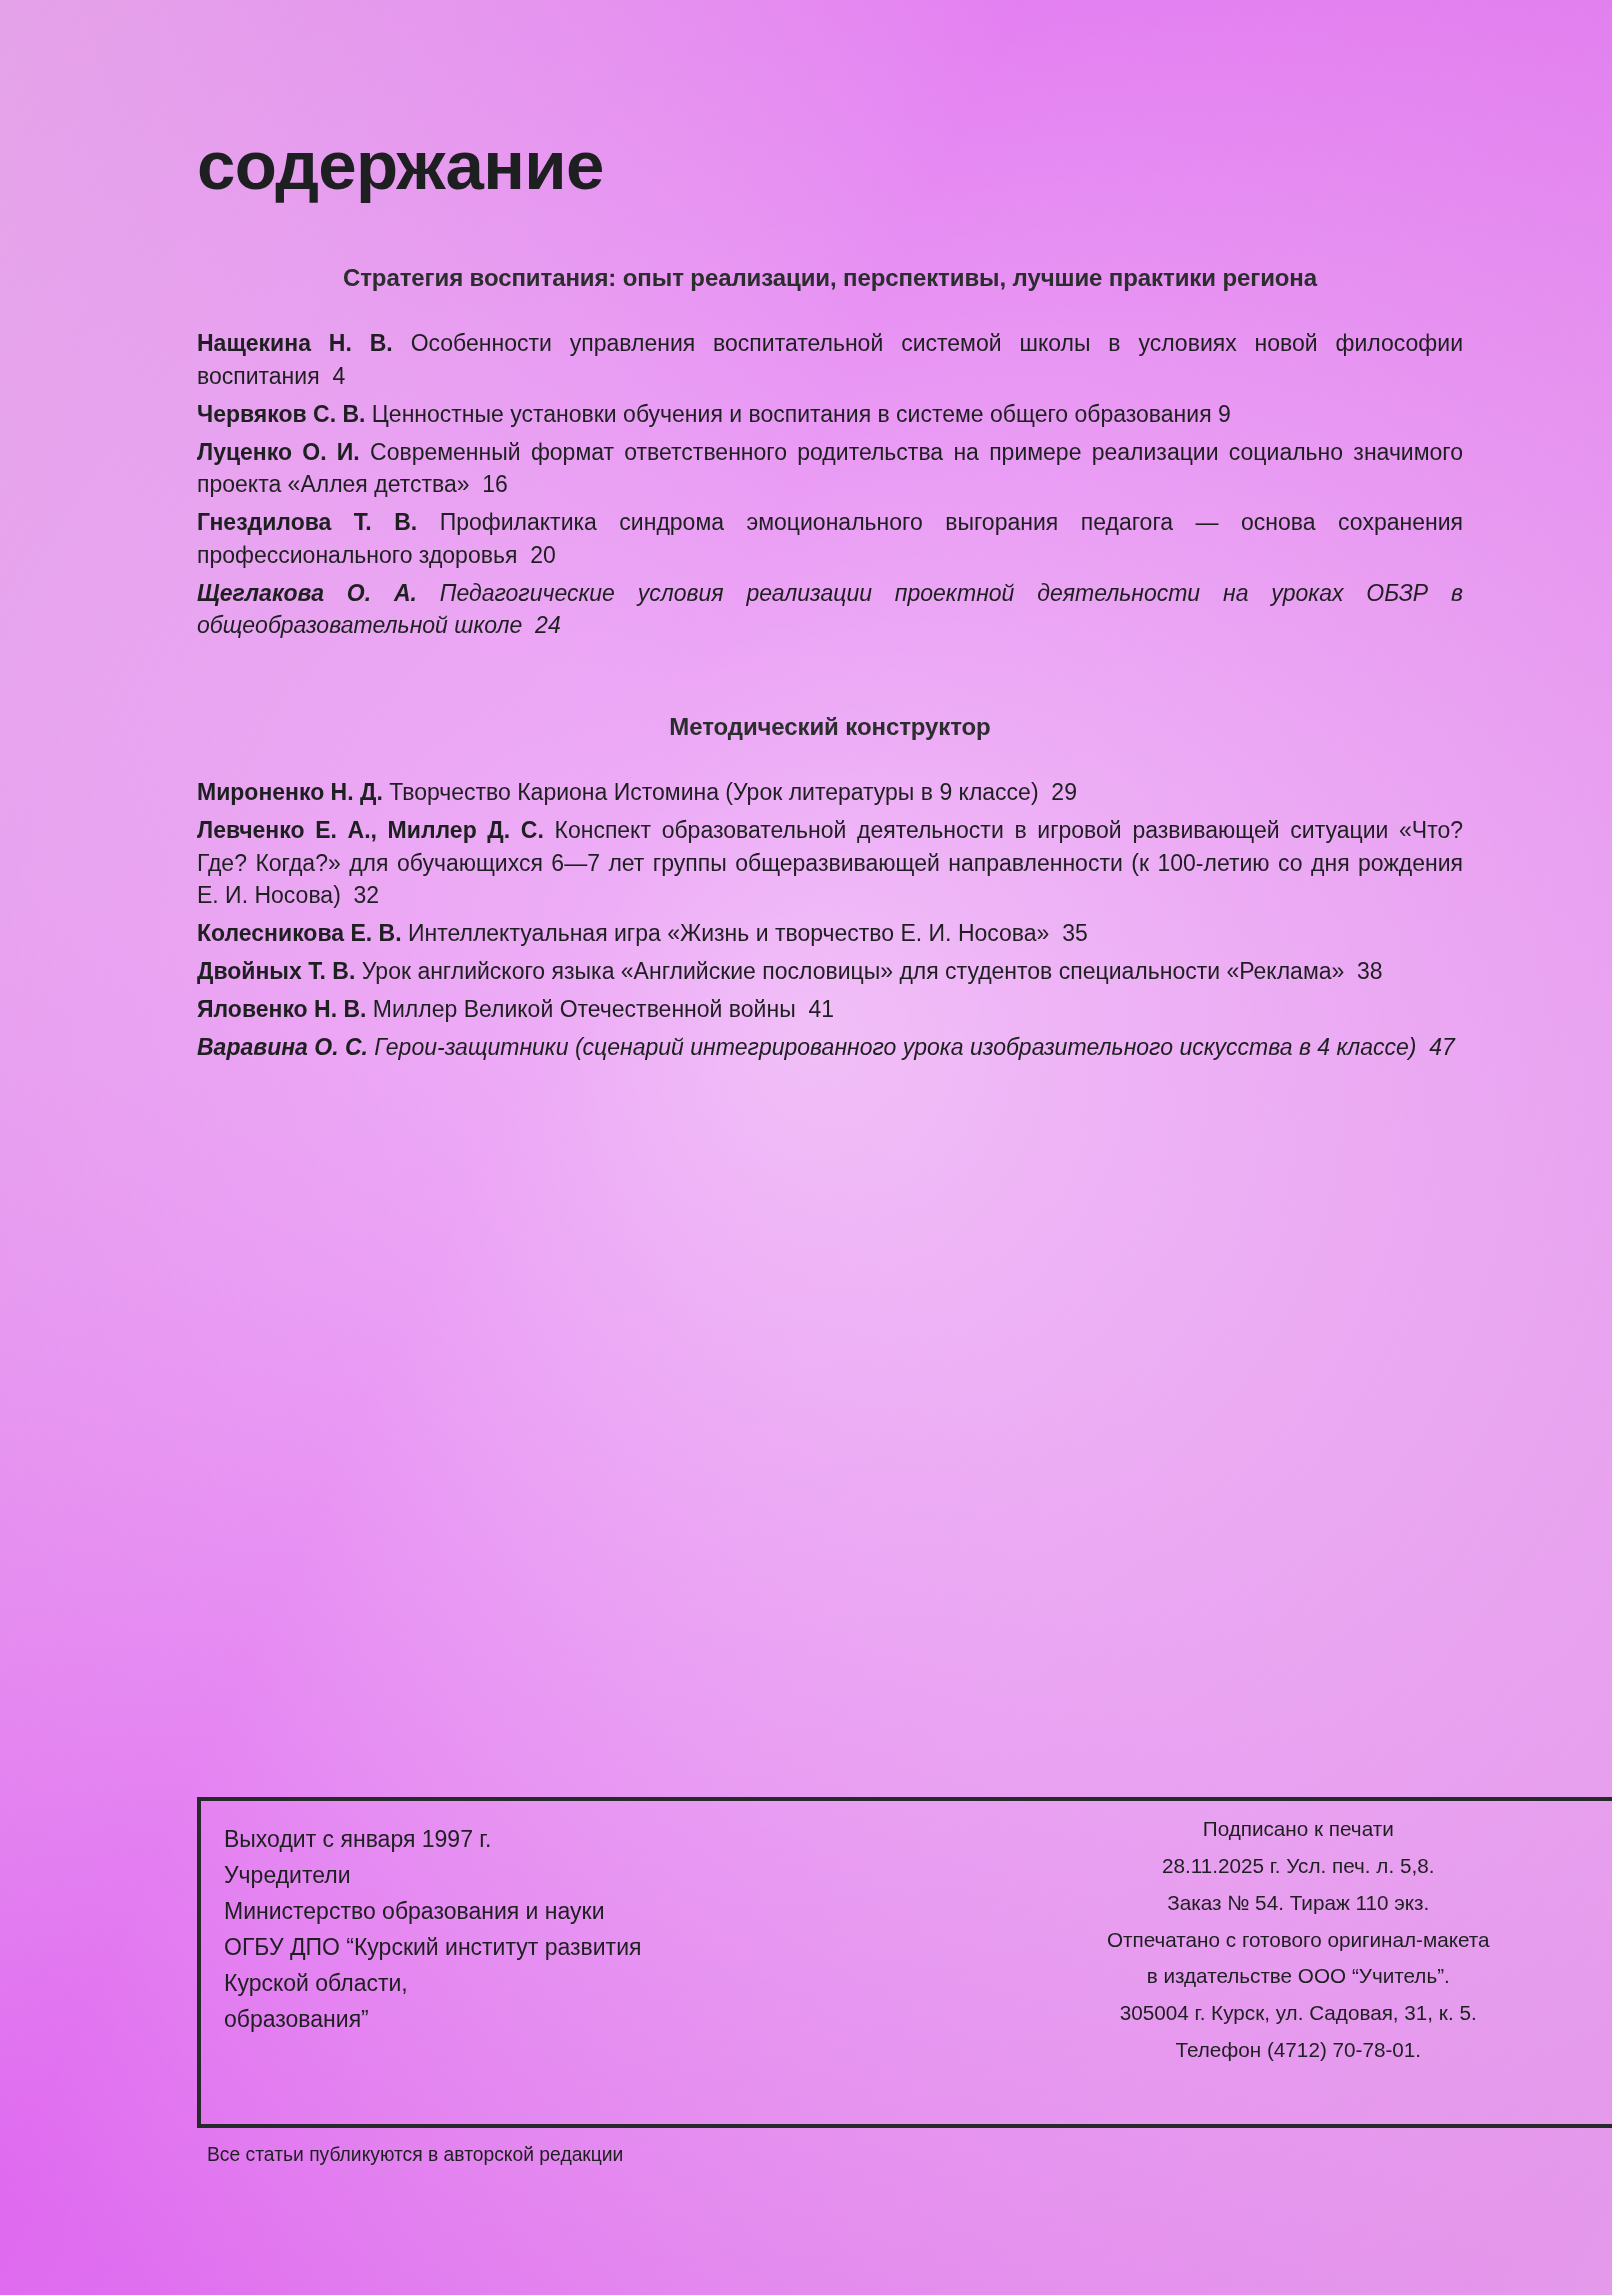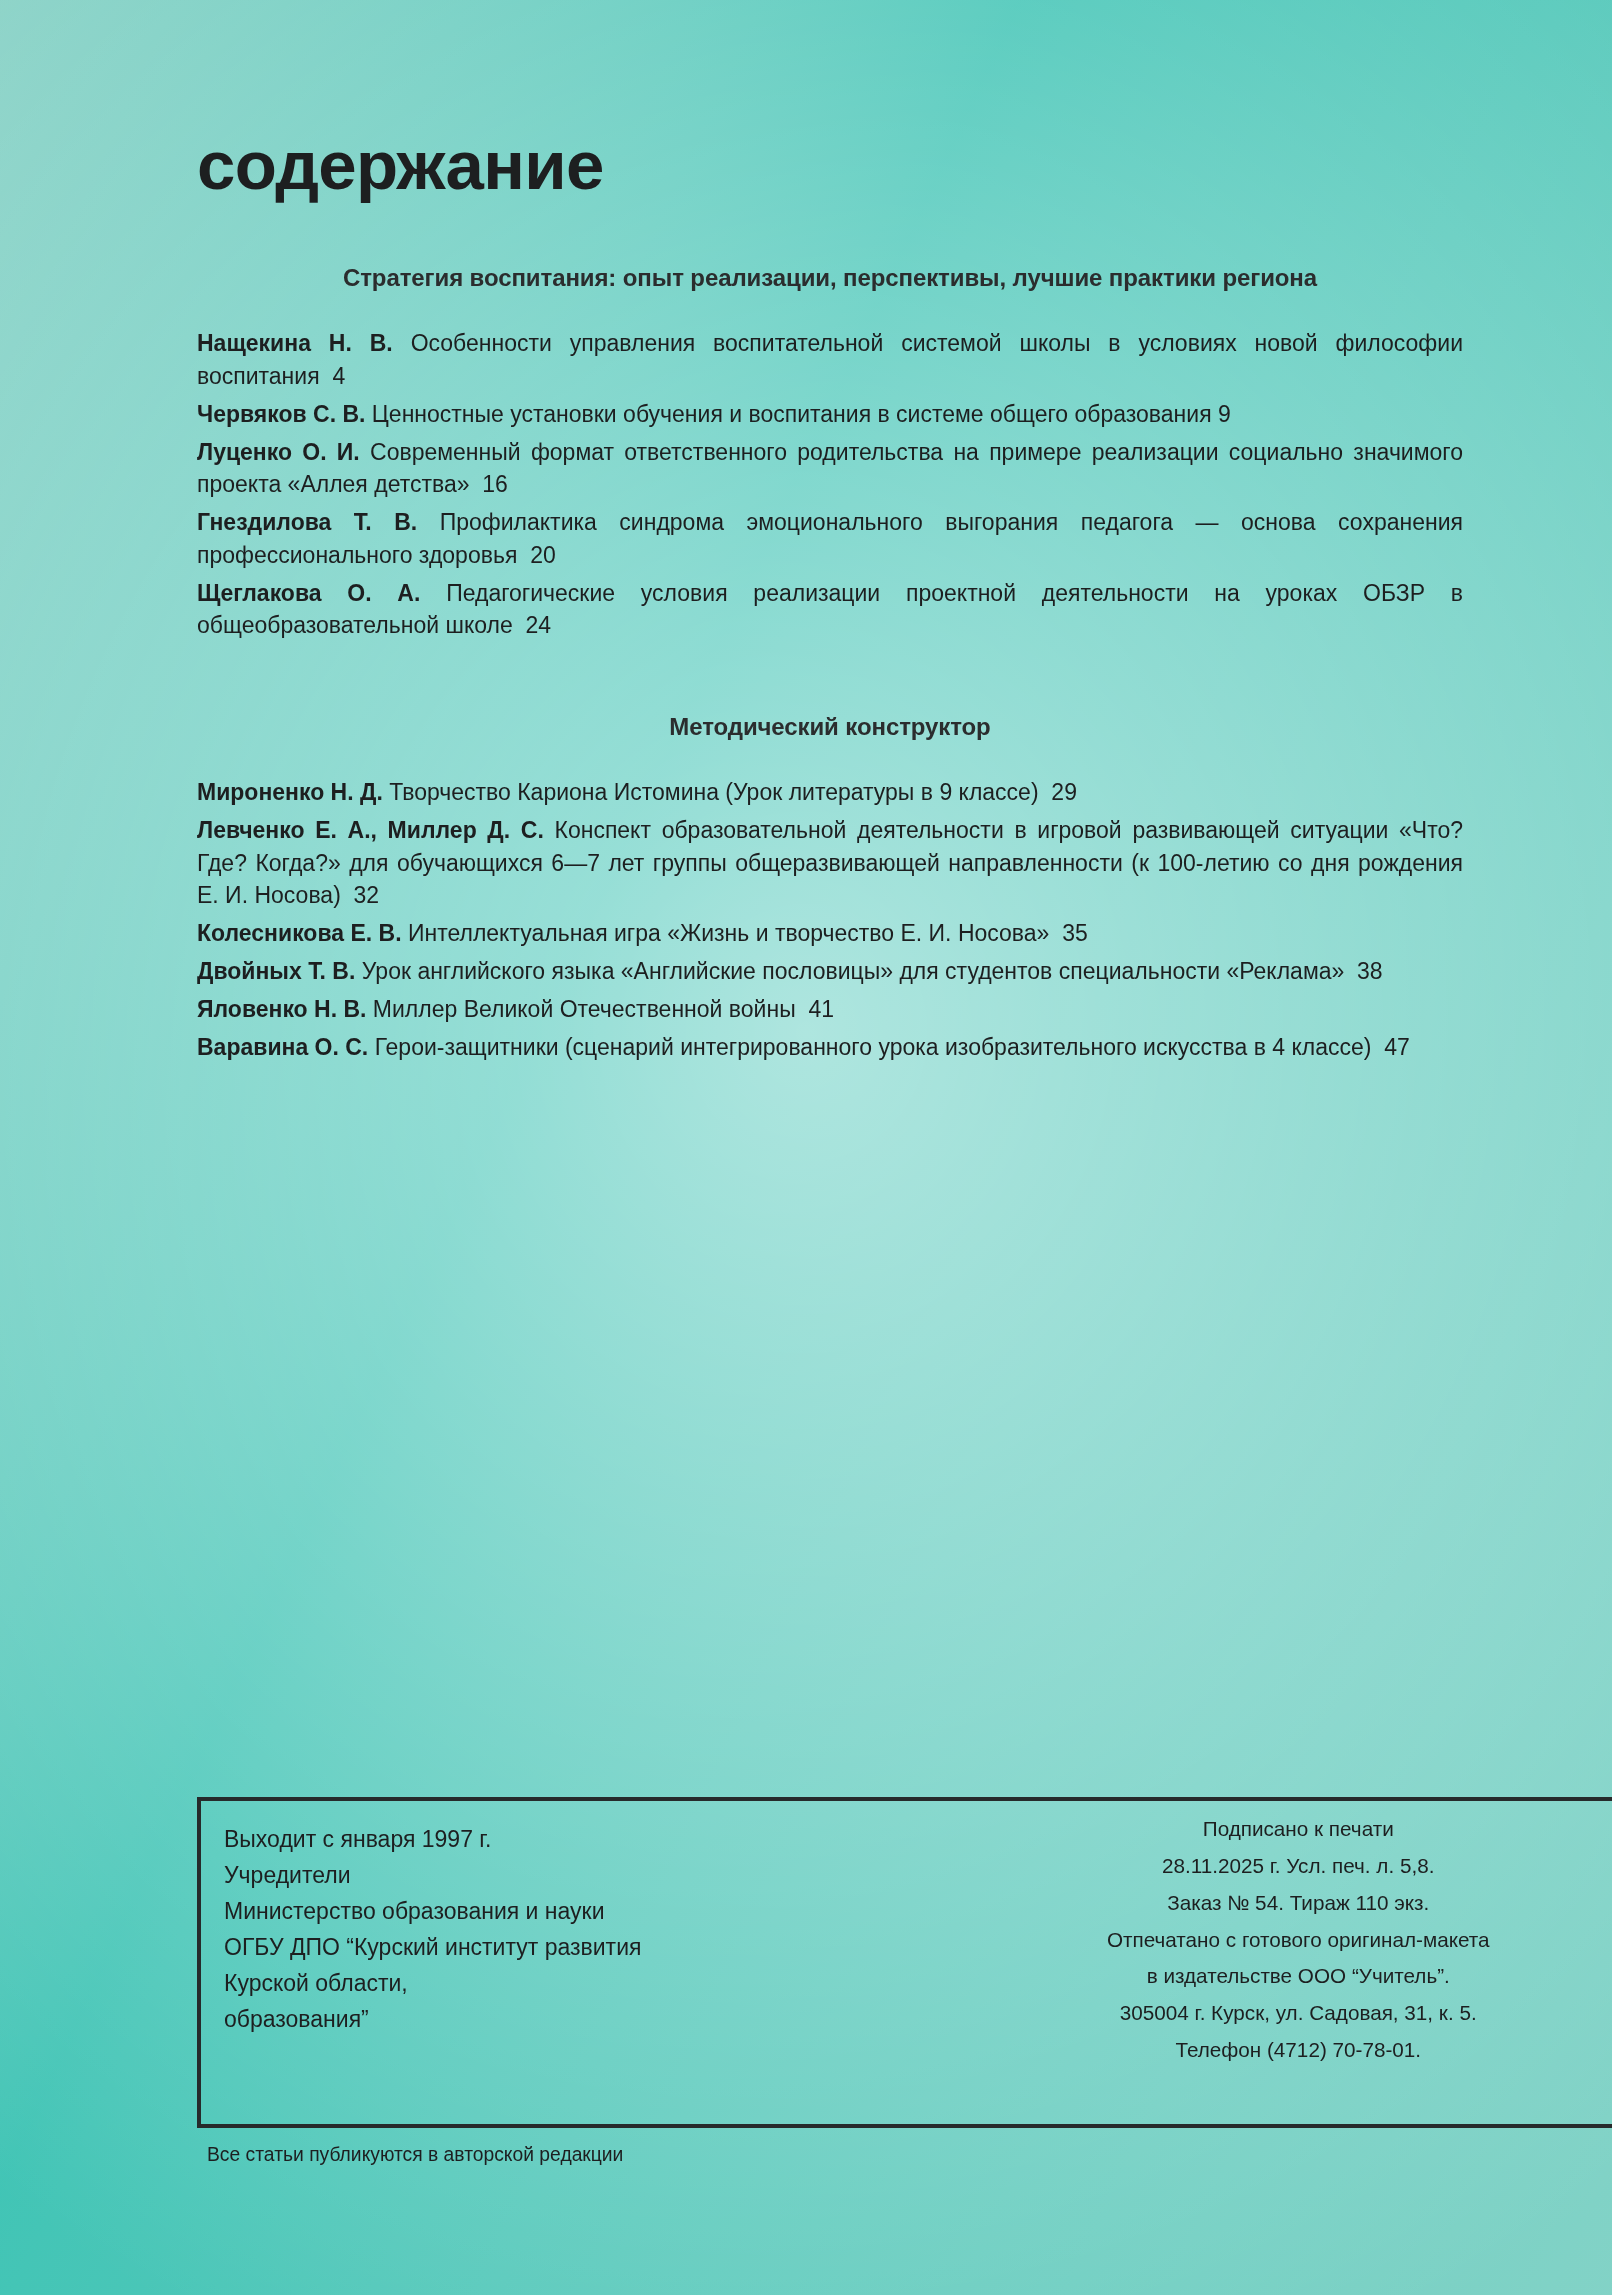--- a/index.html
+++ b/index.html
@@ -8,21 +8,21 @@
     padding: 0;
     background: #ffffff;
   }
   body {
     font-family: "Liberation Sans", sans-serif;
   }
   .page {
     position: relative;
     width: 1613px;
     height: 2295px;
-    background: #14b8a6;
+    background: #d946ef;
     box-sizing: border-box;
     overflow: hidden;
   }
   
   .paper-grain {
     position: absolute;
     inset: 0;
     background:
       radial-gradient(ellipse 120% 90% at 50% 45%, rgba(255,255,255,0.55) 0%, rgba(255,255,255,0) 70%),
       linear-gradient(115deg, rgba(236,232,226,0.55) 0%, rgba(248,246,243,0.2) 38%, rgba(240,237,231,0.5) 100%);
@@ -79,20 +79,21 @@
     position: relative;
     font-size: 23px;
     line-height: 1.42;
     color: #1d1f20;
     margin: 0 0 5.3px 0;
     text-align: justify;
     text-justify: inter-word;
   }
   .toc-entry:last-child {
     margin-bottom: 0;
+    font-style: italic;
   }
   .toc-author {
     font-weight: 700;
     white-space: nowrap;
   }
   .toc-title {
     font-weight: 400;
   }
   .toc-leader {
     display: inline-block;

